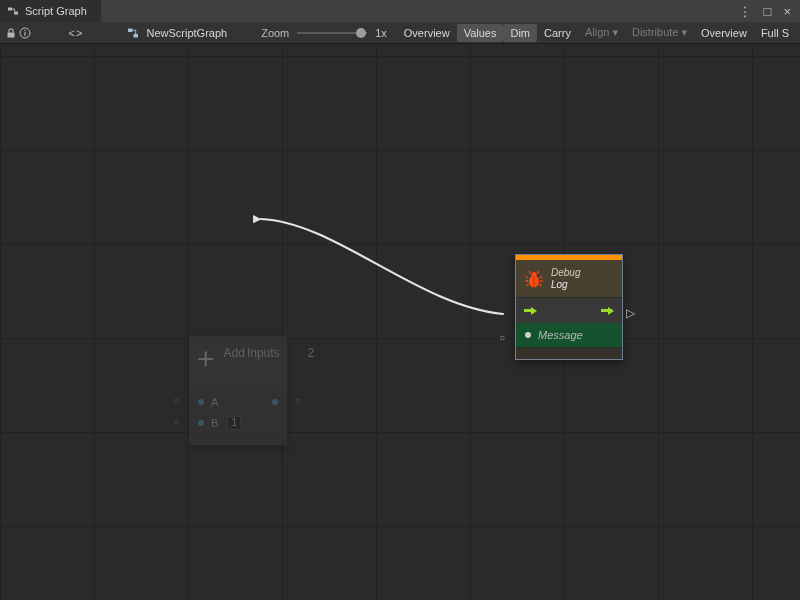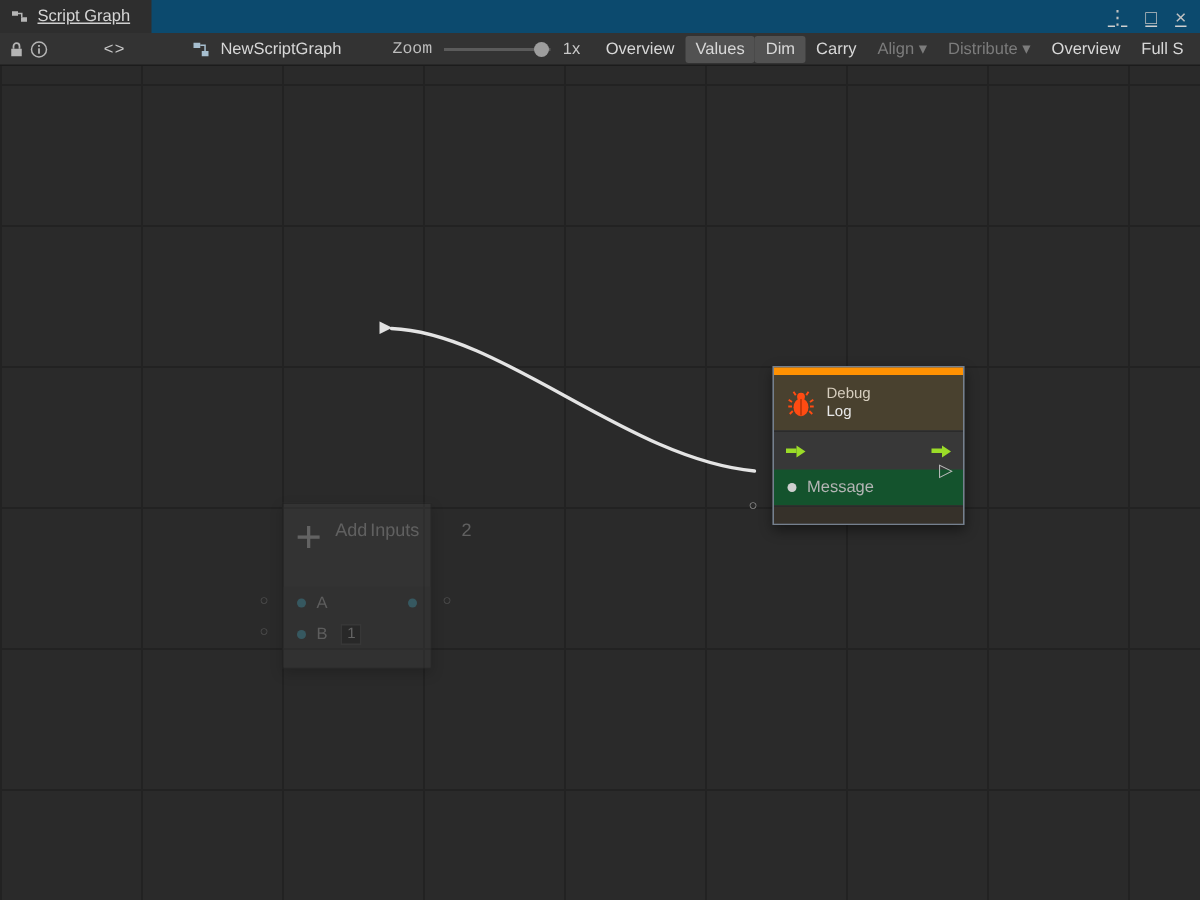--- a/index.html
+++ b/index.html
@@ -4,39 +4,39 @@
 <style>
   * { box-sizing: border-box; margin: 0; padding: 0; }
   html,body { width:800px; height:600px; overflow:hidden; }
   body {
     font-family:"Liberation Sans", sans-serif;
     background:#2a2a2a; color:#d0d0d0; font-size:11px;
     -webkit-font-smoothing:antialiased;
   }
 
   
-  .titlebar { height:22px; background:#0c4a6e; display:flex; align-items:center;text-decoration:underline; }
+  .titlebar { height:22px; background:#404040; display:flex; align-items:center; }
   .tab {
     height:22px; background:#2e2e2e; display:flex; align-items:center; gap:6px;
     padding:0 14px 0 7px; font-size:11px; color:#d6d6d6; cursor:default;
   }
   .win-controls { margin-left:auto; display:flex; align-items:center; gap:12px;
     padding-right:9px; color:#c2c2c2; font-size:13px; }
   .win-controls span { cursor:default; line-height:1; }
 
   
   .toolbar {
     height:22px; background:#333333; border-bottom:1px solid #1c1c1c;
     display:flex; align-items:center; white-space:nowrap; overflow:hidden;
     padding:0 4px; font-size:11px; color:#d0d0d0;
   }
   .ticon { display:flex; align-items:center; justify-content:center; width:18px; height:18px; }
   .code-icon { margin-left:36px; color:#c5c5c5; font-size:11px; letter-spacing:1px; }
   .graph-crumb { margin-left:44px; display:flex; align-items:center; gap:7px; color:#d8d8d8; }
-  .zoom-label { margin-left:34px; color:#bdbdbd;font-family:Liberation Mono, monospace; }
+  .zoom-label { margin-left:34px; color:#bdbdbd; }
   .slider-track { width:88px; height:2px; background:#5b5b5b; position:relative; margin:0 8px; }
   .slider-handle { position:absolute; right:1px; top:-4px; width:10px; height:10px;
     border-radius:50%; background:#9d9d9d; }
   .zoom-value { color:#c8c8c8; margin-right:10px; }
   .tbtn { padding:3px 7px; border-radius:2px; cursor:default; color:#d8d8d8; }
   .tbtn.active { background:#525252; }
   .tbtn.disabled { color:#7c7c7c; }
 
   
   .canvas {
@@ -64,21 +64,21 @@
     border-left:6px solid var(--flow,#9bdc28);
     border-top:4px solid transparent; border-bottom:4px solid transparent; }
 
   
   .onstart { left:150px; top:118px; width:102px; }
   .onstart .node-head { background:#3e3e3e; height:36px; }
   .onstart .flow-row { height:30px; justify-content:flex-end; }
   .onstart .node-foot { height:14px; }
 
   
-  .debug { left:515px; top:200px; width:128px; border:1px solid #75808e; }
+  .debug { left:515px; top:210px; width:108px; border:1px solid #75808e;font-style:italic; }
   .debug .node-head { background:#49412f; height:37px; }
   .debug .node-title { font-size:10px; }
   .debug .node-cat { font-size:10px; color:#d6cdbd; line-height:1.2; }
   .debug .flow-row { height:26px; justify-content:space-between; }
   .debug .msg-row { height:24px; display:flex; align-items:center; gap:7px;
     padding:0 9px; background:#14532d; }
   .msg-dot { width:6px; height:6px; border-radius:50%; background:#cfcfcf; }
   .msg-label { font-size:11px; color:#b5b5b5; }
   .debug .node-foot { height:12px; background:#36312a; }
 

